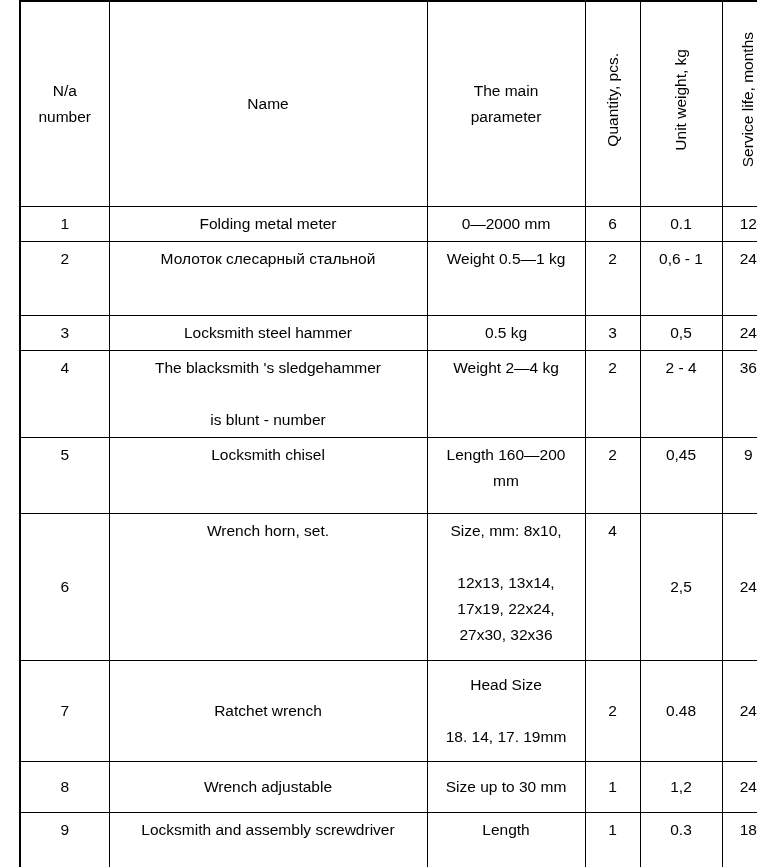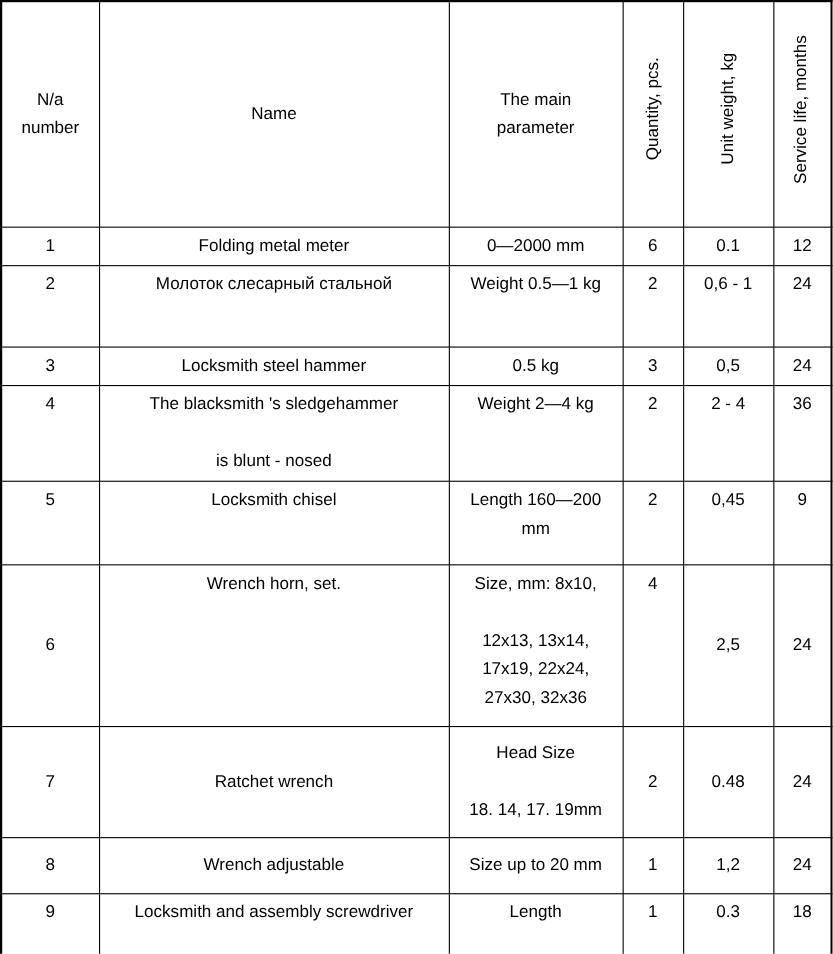--- a/index.html
+++ b/index.html
@@ -5,20 +5,21 @@
   html, body {
     margin: 0;
     padding: 0;
     background: #ffffff;
   }
   .page {
     width: 757px;
     height: 867px;
     background: #ffffff;
     box-sizing: border-box;
+    padding-left: 19px;
   }
   table.tools {
     border-collapse: collapse;
     table-layout: fixed;
     width: 757px;
     border: 2px solid #000000;
     font-family: "Liberation Sans", sans-serif;
     font-size: 15.5px;
     color: #000000;
   }
@@ -105,21 +106,21 @@
         <td>Locksmith steel hammer</td>
         <td>0.5 kg</td>
         <td>3</td>
         <td>0,5</td>
         <td>24</td>
       </tr>
       <tr class="r4 va-top">
         <td>4</td>
         <td>The blacksmith 's sledgehammer
 
-is blunt - nosed</td>
+is blunt - number</td>
         <td>Weight 2—4 kg</td>
         <td>2</td>
         <td>2 - 4</td>
         <td>36</td>
       </tr>
       <tr class="r5 va-top">
         <td>5</td>
         <td>Locksmith chisel</td>
         <td>Length 160—200
 mm</td>
@@ -145,21 +146,21 @@
         <td>Head Size
 
 18. 14, 17. 19mm</td>
         <td>2</td>
         <td>0.48</td>
         <td>24</td>
       </tr>
       <tr class="r8 va-mid">
         <td>8</td>
         <td>Wrench adjustable</td>
-        <td>Size up to 20 mm</td>
+        <td>Size up to 30 mm</td>
         <td>1</td>
         <td>1,2</td>
         <td>24</td>
       </tr>
       <tr class="r9 va-top">
         <td>9</td>
         <td>Locksmith and assembly screwdriver</td>
         <td>Length
 
 160 - 200 mm</td>

